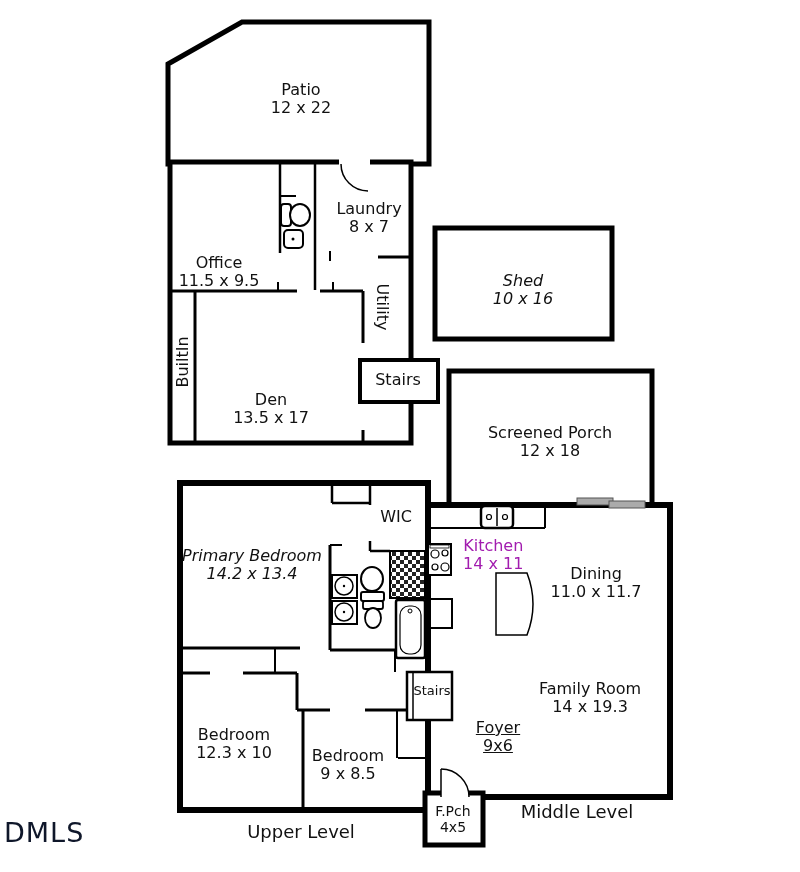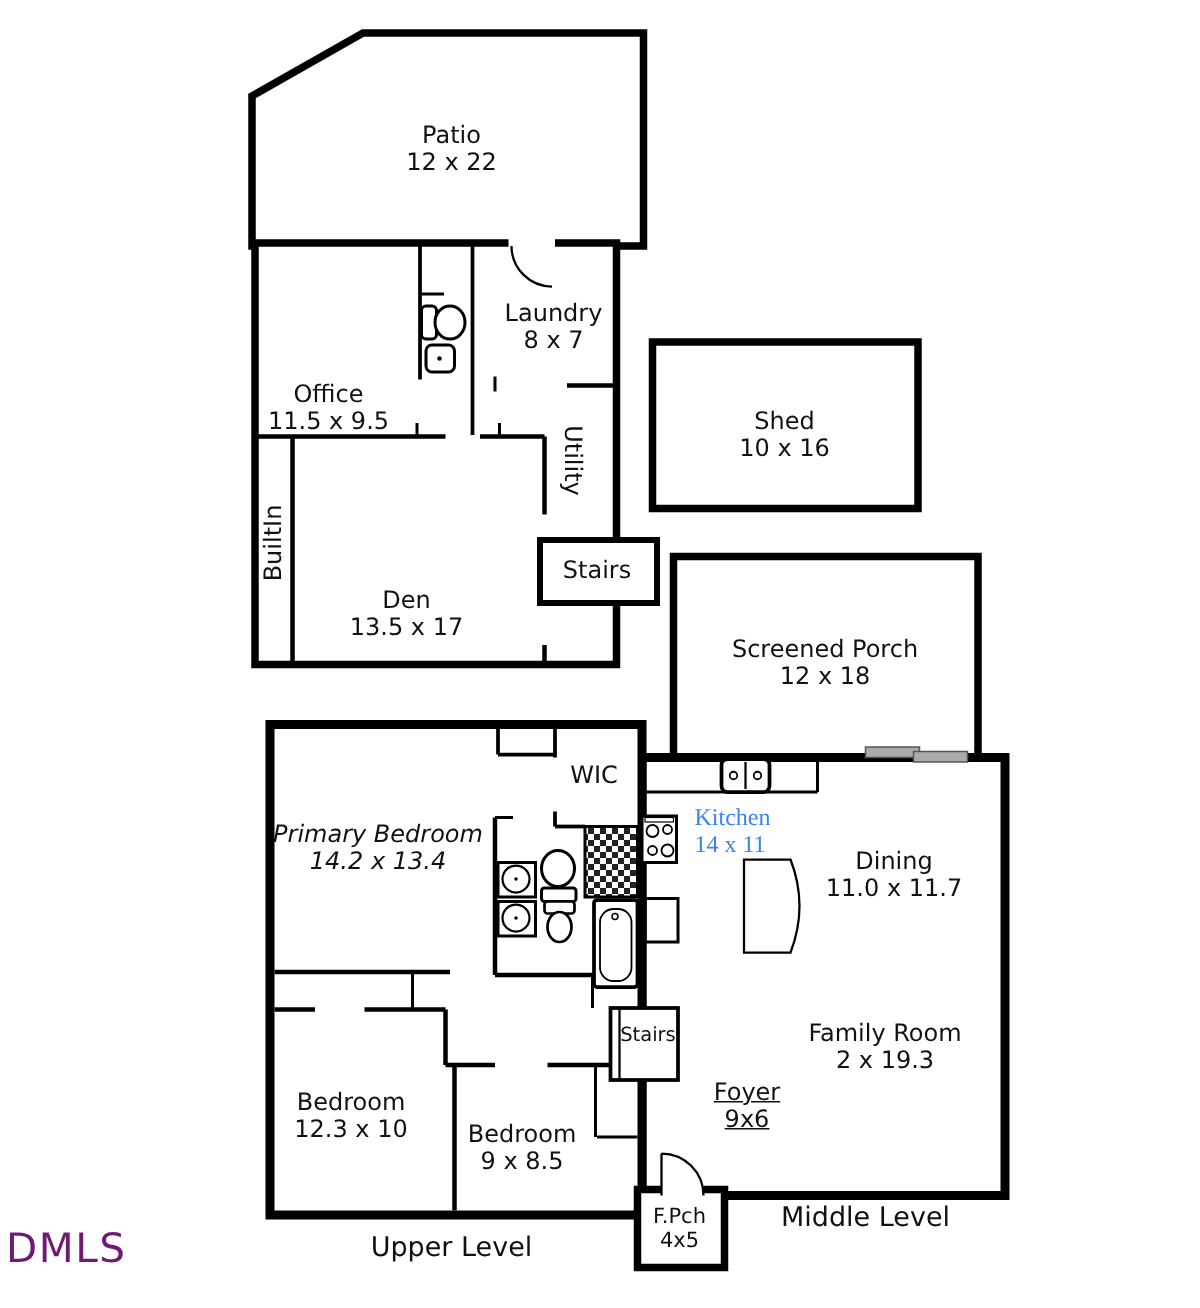--- a/index.html
+++ b/index.html
@@ -1,27 +1,27 @@
 <!DOCTYPE html>
 <html><head>
 <meta charset="utf-8">
 <style>
   html,body{margin:0;padding:0;background:#ffffff;}
   #plan{position:relative;width:800px;height:872px;background:#ffffff;overflow:hidden;
         font-family:"DejaVu Sans","Liberation Sans",sans-serif;color:#111;}
   #walls{position:absolute;left:0;top:0;}
   .lbl{position:absolute;transform:translateX(-50%);text-align:center;white-space:nowrap;
        font-size:16px;line-height:1.15;color:#111;}
-  .lbl-left{position:absolute;text-align:left;white-space:nowrap;font-size:16px;line-height:1.15;color:#3b82f6;font-family:Liberation Serif, serif;}
+  .lbl-left{position:absolute;text-align:right;white-space:nowrap;font-size:16px;line-height:1.15;color:#a21caf;}
   .rot90{position:absolute;transform:translate(-50%,-50%) rotate(90deg);font-size:16px;white-space:nowrap;color:#111;}
   .rot270{position:absolute;transform:translate(-50%,-50%) rotate(-90deg);font-size:16px;white-space:nowrap;color:#111;}
   .small{font-size:13px;}
   .med{font-size:14px;}
   .level{font-size:18px;}
-  .watermark{position:absolute;left:4px;top:817px;font-size:27px;letter-spacing:1px;color:#701a75;}
+  .watermark{position:absolute;left:4px;top:817px;font-size:27px;letter-spacing:1px;color:#0f172a;}
 </style>
 </head>
 <body>
 
 <div id="plan">
 
   <svg id="walls" width="800" height="872" viewBox="0 0 800 872">
     <defs>
       <pattern id="chk" width="8" height="8" patternUnits="userSpaceOnUse">
         <rect width="8" height="8" fill="#fff"></rect>
@@ -183,21 +183,21 @@
   <div class="lbl" style="left:219px;top:206px;margin-top:48px;">
     <div>Office</div>
     <div>11.5 x 9.5</div>
   </div>
 
   <div class="lbl" style="left:369px;top:200px;">
     <div>Laundry</div>
     <div>8 x 7</div>
   </div>
 
-  <div class="lbl" style="left:523px;top:272px;">
+  <div class="lbl" style="left:523px;top:272px;font-style:italic;">
     <div>Shed</div>
     <div>10 x 16</div>
   </div>
 
   <div class="rot90" style="left:382px;top:307px;">Utility</div>
 
   <div class="rot270" style="left:182px;top:362px;">BuiltIn</div>
 
   <div class="lbl" style="left:271px;top:343px;margin-top:48px;">
     <div>Den</div>
@@ -224,21 +224,21 @@
     <div>14 x 11</div>
   </div>
 
   <div class="lbl" style="left:596px;top:565px;">
     <div>Dining</div>
     <div>11.0 x 11.7</div>
   </div>
 
   <div class="lbl" style="left:590px;top:680px;">
     <div>Family Room</div>
-    <div>2 x 19.3</div>
+    <div>14 x 19.3</div>
   </div>
 
   <div class="lbl" style="left:498px;top:719px;text-decoration:underline;">
     <div>Foyer</div>
     <div>9x6</div>
   </div>
 
   <div class="lbl small" style="left:432px;top:684px;">Stairs</div>
 
   <div class="lbl" style="left:234px;top:726px;">

